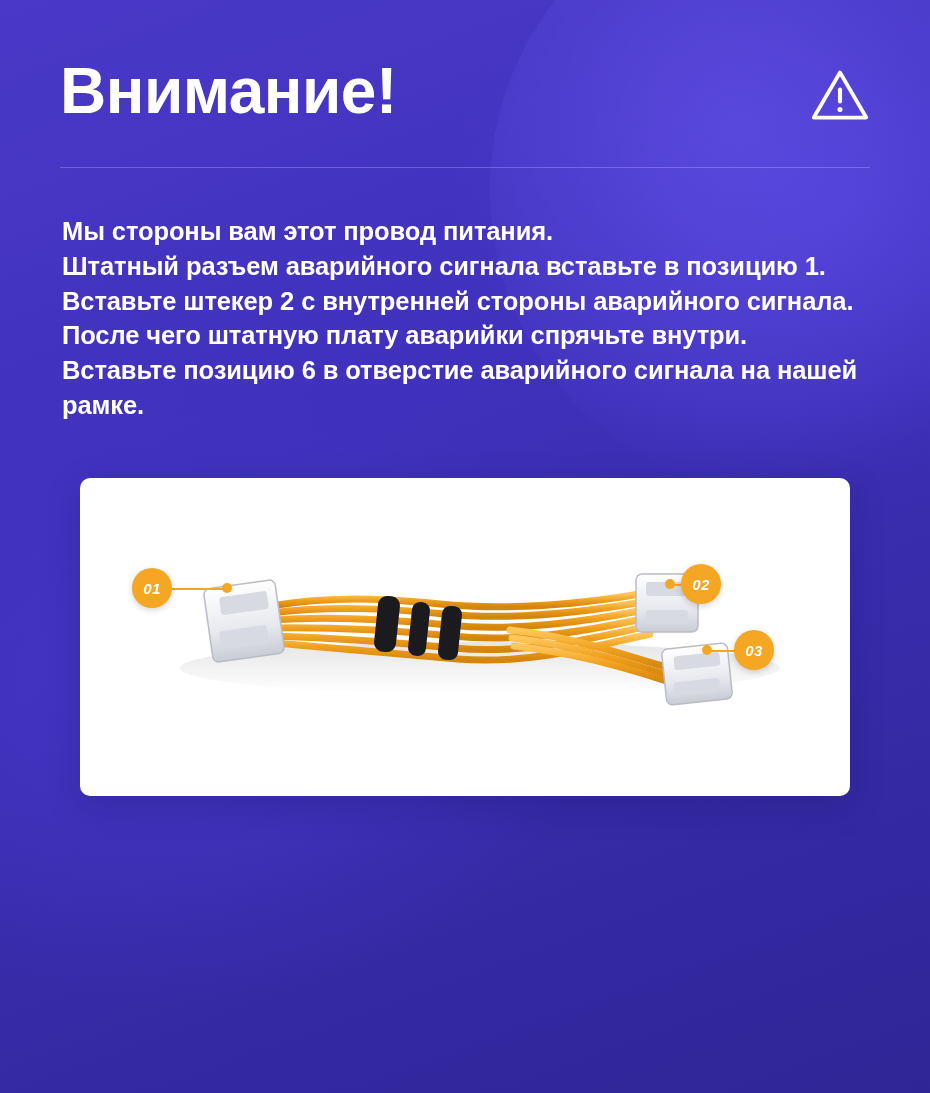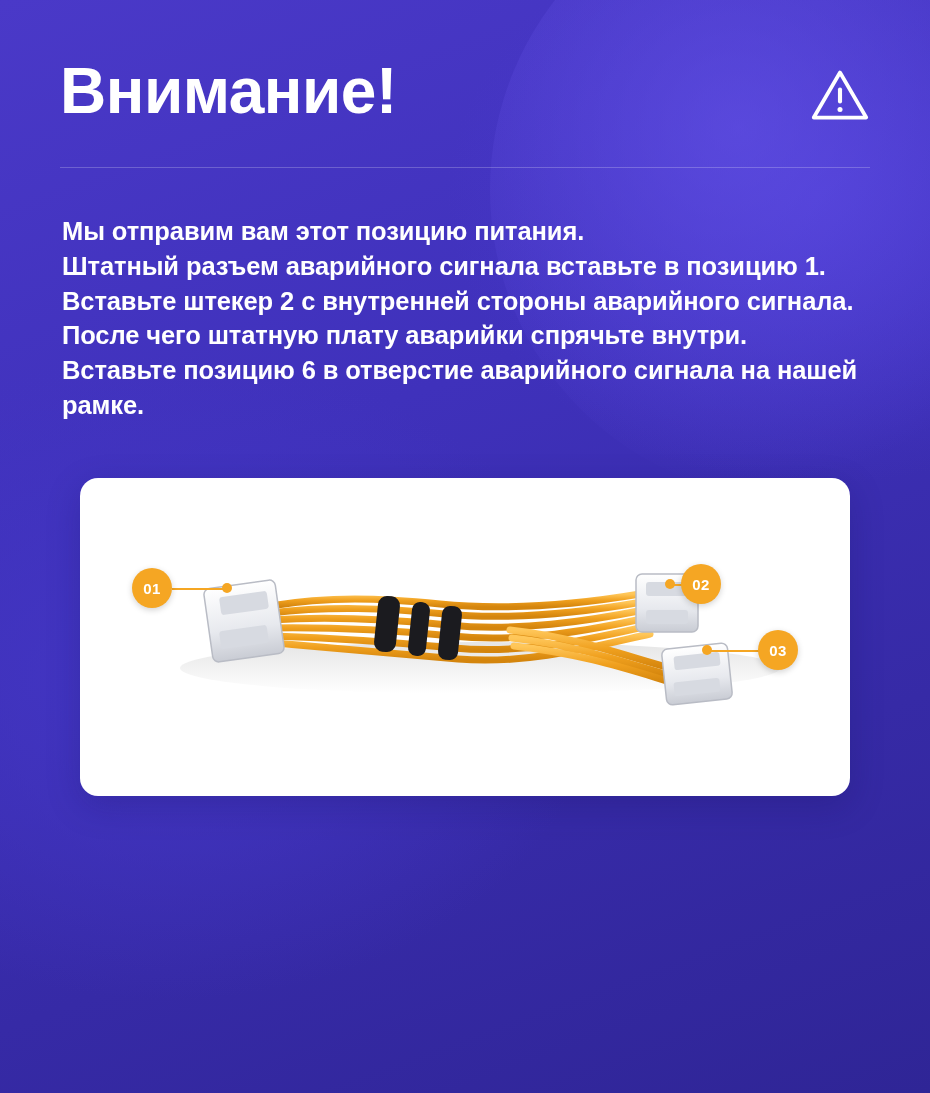--- a/index.html
+++ b/index.html
@@ -86,23 +86,24 @@
     margin: 0;
   }
 
   
   .photo-card {
     position: relative;
     z-index: 2;
     margin: 56px 80px 0 80px;
     height: 318px;
     background: #ffffff;
-    border-radius: 18px;
+    border-radius: 10px;
     box-shadow: 0 10px 34px rgba(20, 12, 80, 0.22);
     overflow: hidden;
+    font-style: italic;
   }
 
   .harness {
     position: absolute;
     inset: 0;
   }
 
   .badge {
     position: absolute;
     width: 40px;
@@ -113,21 +114,21 @@
     font-size: 15px;
     font-weight: bold;
     display: flex;
     align-items: center;
     justify-content: center;
     letter-spacing: 0.4px;
     box-shadow: 0 2px 6px rgba(0,0,0,0.18);
   }
   .badge-1 { left: 52px;  top: 90px; }
   .badge-2 { left: 601px; top: 86px; }
-  .badge-3 { left: 678px; top: 152px; }
+  .badge-3 { left: 654px; top: 152px; }
 
   .leader {
     position: absolute;
     background: #f5a623;
     height: 2px;
   }
   .dot {
     position: absolute;
     width: 10px;
     height: 10px;
@@ -147,21 +148,21 @@
         <path d="M32 8 L60 56 L4 56 Z" fill="none" stroke="#ffffff" stroke-width="4" stroke-linejoin="round"></path>
         <rect x="29.8" y="24" width="4.4" height="17" rx="2.2" fill="#ffffff"></rect>
         <circle cx="32" cy="47.5" r="2.7" fill="#ffffff"></circle>
       </svg>
     </span>
   </div>
 
   <div class="divider"></div>
 
   <div class="body-text">
-    <p>Мы отправим вам этот позицию питания.</p>
+    <p>Мы стороны вам этот провод питания.</p>
     <p>Штатный разъем аварийного сигнала вставьте в позицию 1.</p>
     <p>Вставьте штекер 2 с внутренней стороны аварийного сигнала. После чего штатную плату аварийки спрячьте внутри.</p>
     <p>Вставьте позицию 6 в отверстие аварийного сигнала на нашей рамке.</p>
   </div>
 
   <div class="photo-card">
 
     <svg class="harness" viewBox="0 0 770 318" preserveAspectRatio="none">
       <defs>
         <linearGradient id="wireG" x1="0" y1="0" x2="0" y2="1">

